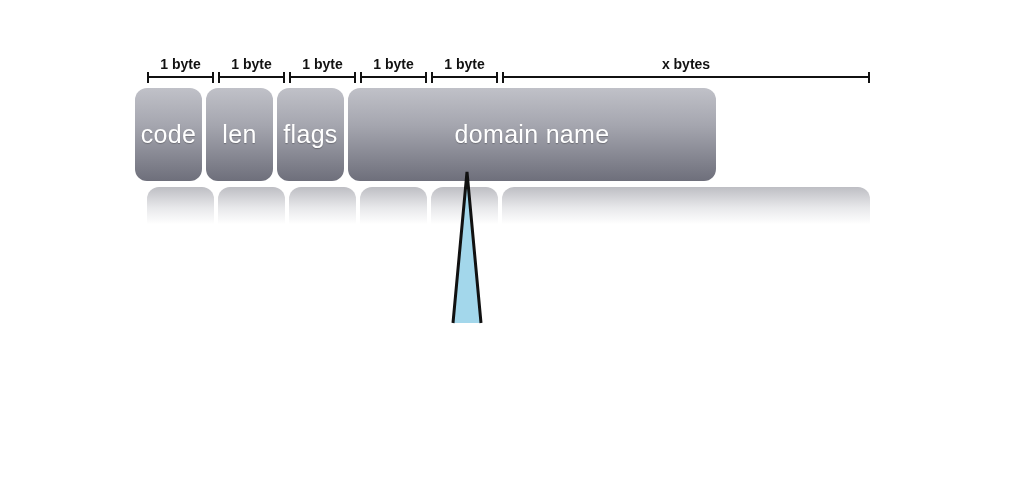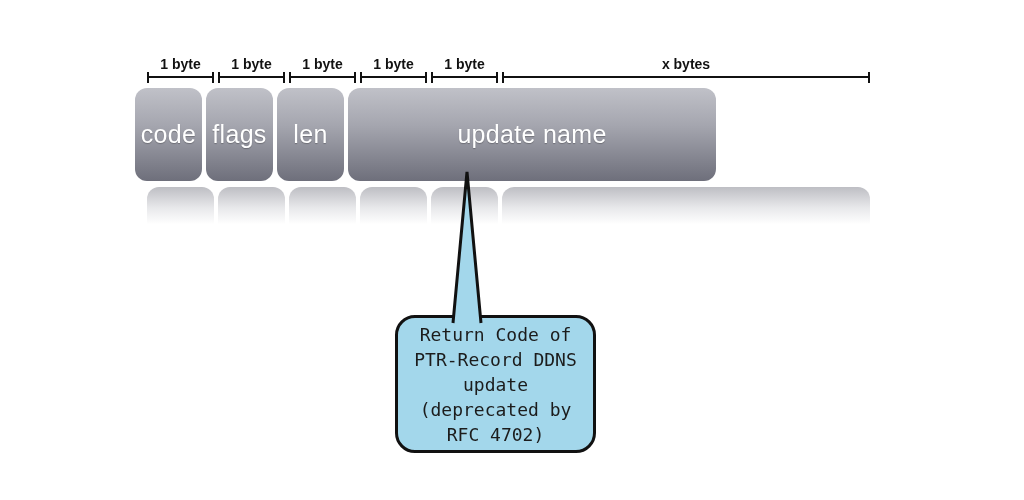--- a/index.html
+++ b/index.html
@@ -168,38 +168,33 @@
     <div class="bracket w-large">
       <div class="bracket-label">x bytes</div>
       <div class="bracket-line">
           <div class="bracket-hline"></div>
         </div>
     </div>
   </div>
 
   <div class="fields-row">
     <div class="field-box w-small">code</div>
+    <div class="field-box w-small">len</div>
     <div class="field-box w-small">flags</div>
-    <div class="field-box w-small">len</div>
-    <div class="field-box w-large">update name</div>
+    <div class="field-box w-large">domain name</div>
   </div>
 
   <div class="reflections-row">
     <div class="reflection w-small"></div>
     <div class="reflection w-small"></div>
     <div class="reflection w-small"></div>
     <div class="reflection w-small"></div>
     <div class="reflection w-small"></div>
     <div class="reflection w-large"></div>
   </div>
 
-  <div class="callout-bubble">Return Code of
-PTR-Record DDNS
-update
-(deprecated by
-RFC 4702)</div>
 
   <svg class="callout-tail" viewBox="0 0 40 156" xmlns="http://www.w3.org/2000/svg" aria-hidden="true">
     <polygon points="19,4 5,155 33,155" fill="#a3d7eb" stroke="none"></polygon>
     <polyline points="5,155 19,4 33,155" fill="none" stroke="#111111" stroke-width="3" stroke-linejoin="miter"></polyline>
   </svg>
 
 </div>
 
 </body></html>

